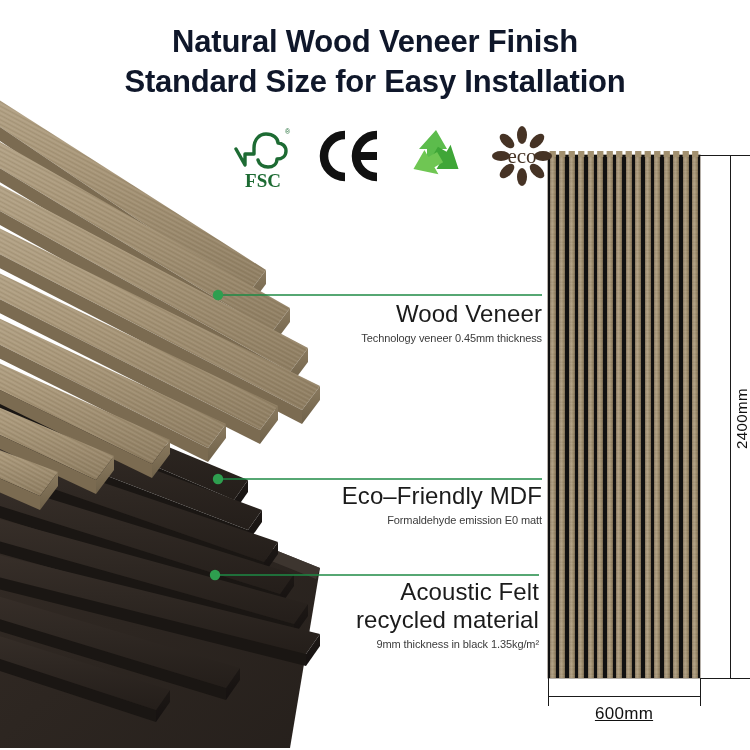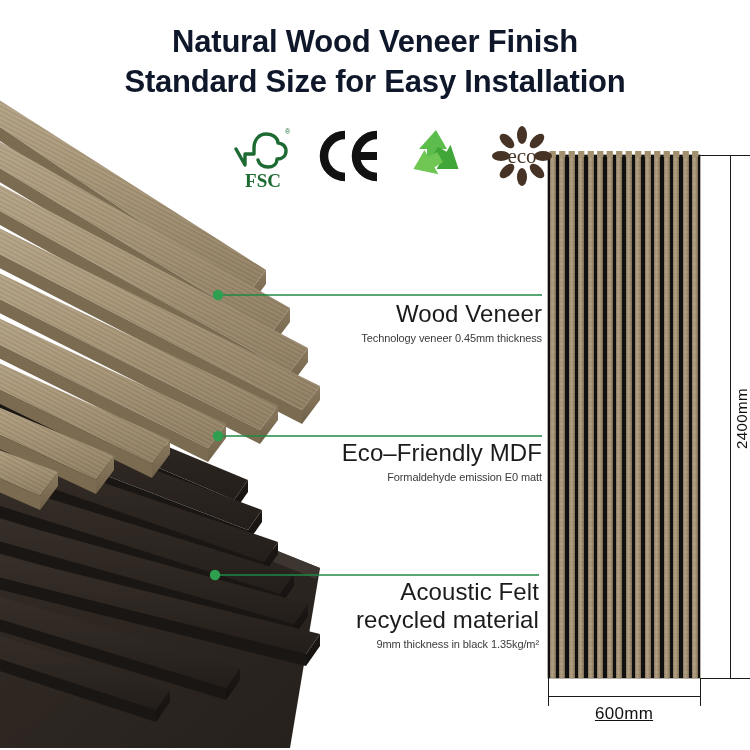--- a/index.html
+++ b/index.html
@@ -89,21 +89,21 @@
   }
   .callout-sub {
     font-size: 11px;
     line-height: 20px;
     color: #3b3b3b;
     margin: 0;
     letter-spacing: -0.1px;
   }
   #callout-veneer { left: 212px; top: 288px; }
   #callout-veneer .callout-body { padding-top: 12px; }
-  #callout-mdf    { left: 212px; top: 429px; }
+  #callout-mdf    { left: 212px; top: 472px; }
   #callout-mdf .callout-body { padding-top: 10px; }
   #callout-felt   { left: 209px; top: 568px; }
   #callout-felt .callout-body { padding-top: 10px; }
 
   
   .panel-area {
     position: absolute;
     left: 520px;
     top: 140px;
     width: 230px;

